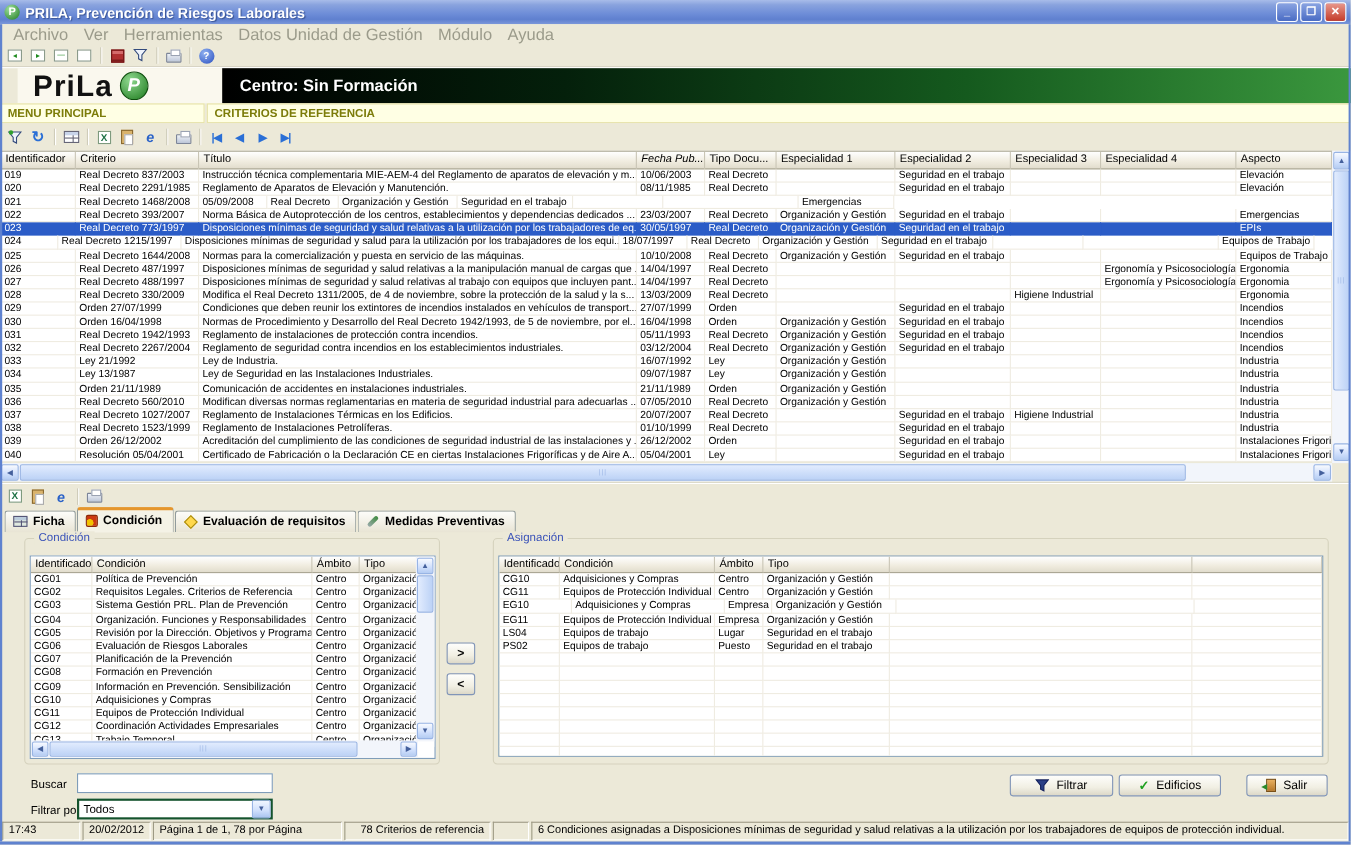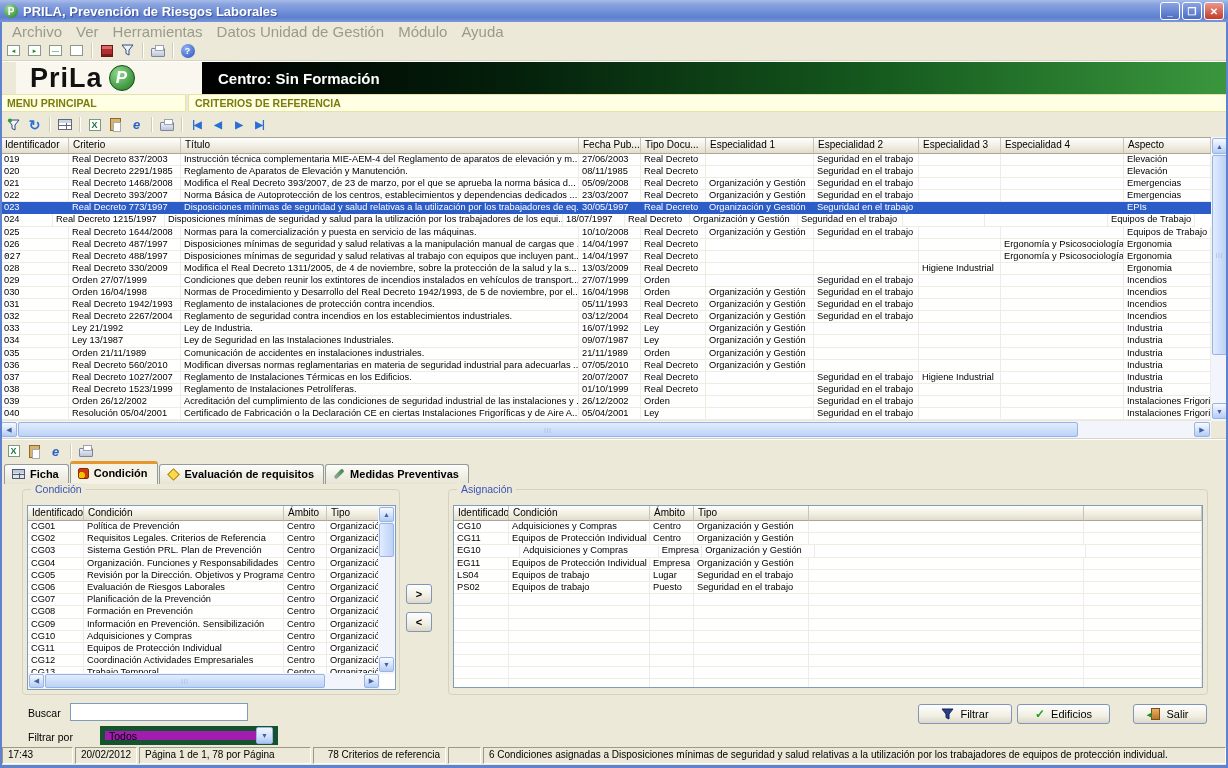--- a/index.html
+++ b/index.html
@@ -159,22 +159,22 @@
   .chk::before { content:"\2713"; color:#1fa01f; font-weight:bold; font-size:12px; }
   .ig-door { width:9px; height:12px; background:linear-gradient(#e8b060,#b87828); border:1px solid #7a5018;
     position:relative; }
   .ig-door::before { content:"\25C0"; color:#2a8a2a; font-size:7px; position:absolute; left:-6px; top:2px; }
 
   .frm-label { position:absolute; font-size:10.5px; color:#000; }
   .inp { position:absolute; border:1px solid #7f9db9; background:#fff; font-size:10.5px;
     font-family:"Liberation Sans", sans-serif; padding:0 3px; }
   .buscar-lbl { left:28px; top:707px; } .buscar-inp { left:70px; top:703px; width:178px; height:18px; }
   .filtrar-lbl { left:28px; top:731px; }
-  .selectbox { position:absolute; left:70px; top:726px; width:178px; height:19px; border:5px solid #14532d;
-    background:#a21caf; display:flex; align-items:center;margin-left:30px; }
+  .selectbox { position:absolute; left:70px; top:726px; width:178px; height:19px; border:2px solid #14532d;
+    background:#ffffff; display:flex; align-items:center; }
   .sel-val { flex:1; font-size:10.5px; padding-left:4px; }
   .sel-btn { width:17px; height:17px; background:linear-gradient(#f0f6ff,#cfdffc 60%,#aac4f0);
     border:1px solid #98b4e4; border-radius:2px; display:flex; align-items:center; justify-content:center; }
   .sel-btn::before { content:"\25BC"; font-size:7px; color:#44609c; }
 
   
   .statusbar { position:absolute; top:746px; left:0; width:1228px; height:19px; display:flex; gap:2px;
     padding:1px 2px; }
   .st-cell { border:1px solid; border-color:#9d9a84 #fff #fff #9d9a84; background:#ece9d8;
     font-size:10px; padding:1px 5px; white-space:nowrap; overflow:hidden; }
@@ -295,34 +295,34 @@
   <span class="ic">
       <span class="nav-g g-last"></span>
     </span>
 </div>
 
 <div class="grid maingrid">
     <div class="g-head">
       <div class="g-hc" style="width: 68px;">Identificador</div>
       <div class="g-hc" style="width: 112px;">Criterio</div>
       <div class="g-hc" style="width: 398px;">Título</div>
-      <div class="g-hc" style="width: 62px;">Fecha Pub...</div>
+      <div class="g-hc" style="width: 62px; font-style: italic;">Fecha Pub...</div>
       <div class="g-hc" style="width: 65px;">Tipo Docu...</div>
       <div class="g-hc" style="width: 108px;">Especialidad 1</div>
       <div class="g-hc" style="width: 105px;">Especialidad 2</div>
       <div class="g-hc" style="width: 82px;">Especialidad 3</div>
       <div class="g-hc" style="width: 123px;">Especialidad 4</div>
       <div class="g-hc" style="width: 87px;">Aspecto</div>
     </div>
     <div class="g-body">
       <div class="g-row">
         <div class="g-c" style="width: 68px;">019</div>
         <div class="g-c" style="width: 112px;">Real Decreto 837/2003</div>
         <div class="g-c" style="width: 398px;">Instrucción técnica complementaria MIE-AEM-4 del Reglamento de aparatos de elevación y m...</div>
-        <div class="g-c" style="width: 62px;">27/06/2003</div>
+        <div class="g-c" style="width: 62px;">10/06/2003</div>
         <div class="g-c" style="width: 65px;">Real Decreto</div>
         <div class="g-c" style="width: 108px;"></div>
         <div class="g-c" style="width: 105px;">Seguridad en el trabajo</div>
         <div class="g-c" style="width: 82px;"></div>
         <div class="g-c" style="width: 123px;"></div>
         <div class="g-c" style="width: 87px;">Elevación</div>
       </div>
       <div class="g-row">
         <div class="g-c" style="width: 68px;">020</div>
         <div class="g-c" style="width: 112px;">Real Decreto 2291/1985</div>
@@ -331,21 +331,20 @@
         <div class="g-c" style="width: 65px;">Real Decreto</div>
         <div class="g-c" style="width: 108px;"></div>
         <div class="g-c" style="width: 105px;">Seguridad en el trabajo</div>
         <div class="g-c" style="width: 82px;"></div>
         <div class="g-c" style="width: 123px;"></div>
         <div class="g-c" style="width: 87px;">Elevación</div>
       </div>
       <div class="g-row">
         <div class="g-c" style="width: 68px;">021</div>
         <div class="g-c" style="width: 112px;">Real Decreto 1468/2008</div>
-        <div class="g-c" style="width: 398px;">Modifica el Real Decreto 393/2007, de 23 de marzo, por el que se aprueba la norma básica d...</div>
         <div class="g-c" style="width: 62px;">05/09/2008</div>
         <div class="g-c" style="width: 65px;">Real Decreto</div>
         <div class="g-c" style="width: 108px;">Organización y Gestión</div>
         <div class="g-c" style="width: 105px;">Seguridad en el trabajo</div>
         <div class="g-c" style="width: 82px;"></div>
         <div class="g-c" style="width: 123px;"></div>
         <div class="g-c" style="width: 87px;">Emergencias</div>
       </div>
       <div class="g-row">
         <div class="g-c" style="width: 68px;">022</div>
@@ -401,21 +400,21 @@
         <div class="g-c" style="width: 398px;">Disposiciones mínimas de seguridad y salud relativas a la manipulación manual de cargas que ...</div>
         <div class="g-c" style="width: 62px;">14/04/1997</div>
         <div class="g-c" style="width: 65px;">Real Decreto</div>
         <div class="g-c" style="width: 108px;"></div>
         <div class="g-c" style="width: 105px;"></div>
         <div class="g-c" style="width: 82px;"></div>
         <div class="g-c" style="width: 123px;">Ergonomía y Psicosociología</div>
         <div class="g-c" style="width: 87px;">Ergonomia</div>
       </div>
       <div class="g-row">
-        <div class="g-c" style="width: 68px; font-family: Liberation Mono, monospace;">027</div>
+        <div class="g-c" style="width: 68px;">027</div>
         <div class="g-c" style="width: 112px;">Real Decreto 488/1997</div>
         <div class="g-c" style="width: 398px;">Disposiciones mínimas de seguridad y salud relativas al trabajo con equipos que incluyen pant...</div>
         <div class="g-c" style="width: 62px;">14/04/1997</div>
         <div class="g-c" style="width: 65px;">Real Decreto</div>
         <div class="g-c" style="width: 108px;"></div>
         <div class="g-c" style="width: 105px;"></div>
         <div class="g-c" style="width: 82px;"></div>
         <div class="g-c" style="width: 123px;">Ergonomía y Psicosociología</div>
         <div class="g-c" style="width: 87px;">Ergonomia</div>
       </div>

